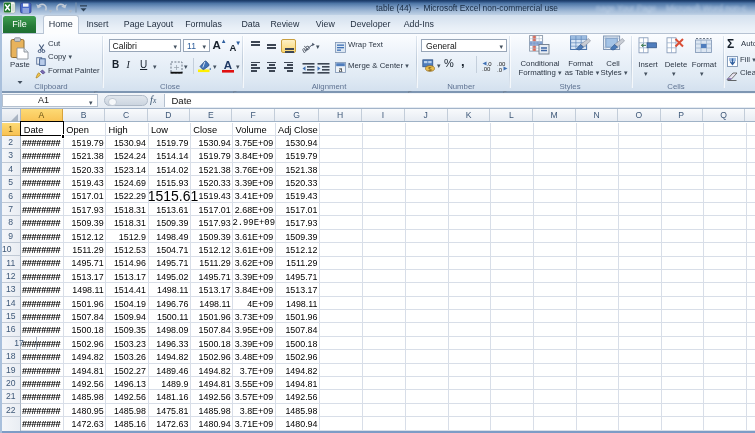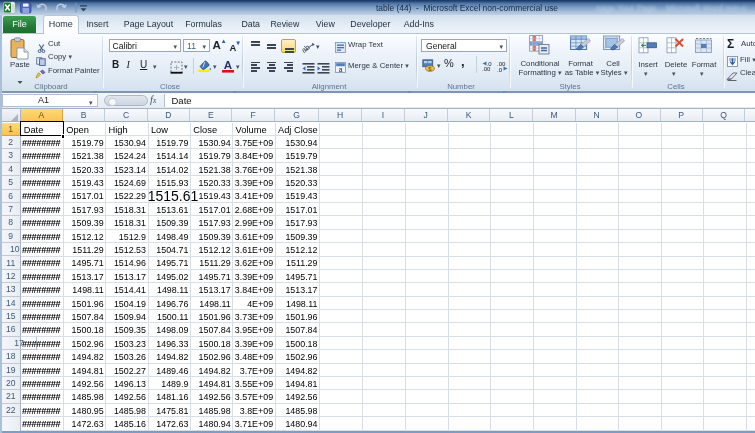--- a/index.html
+++ b/index.html
@@ -363,21 +363,21 @@
 <div style="position:absolute;left:2px;top:176.16px;width:18.5px;height:13.39px;border-right:1px solid #aab6c5;border-bottom:1px solid #c0c9d5;box-sizing:border-box;font-size:8.6px;line-height:13.39px;text-align:center;color:#3e5878;">5</div>
 <div style="position:absolute;left:20.5px;top:201.94px;width:734.5px;height:1px;background:#d8dee8;"></div>
 <div style="position:absolute;left:2px;top:189.55px;width:18.5px;height:13.39px;border-right:1px solid #aab6c5;border-bottom:1px solid #c0c9d5;box-sizing:border-box;font-size:8.6px;line-height:13.39px;text-align:center;color:#3e5878;">6</div>
 <div style="position:absolute;left:20.5px;top:215.32999999999998px;width:734.5px;height:1px;background:#d8dee8;"></div>
 <div style="position:absolute;left:2px;top:202.94px;width:18.5px;height:13.39px;border-right:1px solid #aab6c5;border-bottom:1px solid #c0c9d5;box-sizing:border-box;font-size:8.6px;line-height:13.39px;text-align:center;color:#3e5878;">7</div>
 <div style="position:absolute;left:20.5px;top:228.72px;width:734.5px;height:1px;background:#d8dee8;"></div>
 <div style="position:absolute;left:2px;top:216.32999999999998px;width:18.5px;height:13.39px;border-right:1px solid #aab6c5;border-bottom:1px solid #c0c9d5;box-sizing:border-box;font-size:8.6px;line-height:13.39px;text-align:center;color:#3e5878;">8</div>
 <div style="position:absolute;left:20.5px;top:242.11px;width:734.5px;height:1px;background:#d8dee8;"></div>
 <div style="position:absolute;left:2px;top:229.72px;width:18.5px;height:13.39px;border-right:1px solid #aab6c5;border-bottom:1px solid #c0c9d5;box-sizing:border-box;font-size:8.6px;line-height:13.39px;text-align:center;color:#3e5878;">9</div>
 <div style="position:absolute;left:20.5px;top:255.5px;width:734.5px;height:1px;background:#d8dee8;"></div>
-<div style="position:absolute;left:2px;top:243.11px;width:18.5px;height:13.39px;border-right:1px solid #aab6c5;border-bottom:1px solid #c0c9d5;box-sizing:border-box;font-size:8.6px;line-height:13.39px;text-align:right;color:#3e5878;">10</div>
+<div style="position:absolute;left:2px;top:243.11px;width:18.5px;height:13.39px;border-right:1px solid #aab6c5;border-bottom:1px solid #c0c9d5;box-sizing:border-box;font-size:8.6px;line-height:13.39px;text-align:left;color:#3e5878;">10</div>
 <div style="position:absolute;left:20.5px;top:268.89px;width:734.5px;height:1px;background:#d8dee8;"></div>
 <div style="position:absolute;left:2px;top:256.5px;width:18.5px;height:13.39px;border-right:1px solid #aab6c5;border-bottom:1px solid #c0c9d5;box-sizing:border-box;font-size:8.6px;line-height:13.39px;text-align:center;color:#3e5878;">11</div>
 <div style="position:absolute;left:20.5px;top:282.28px;width:734.5px;height:1px;background:#d8dee8;"></div>
 <div style="position:absolute;left:2px;top:269.89px;width:18.5px;height:13.39px;border-right:1px solid #aab6c5;border-bottom:1px solid #c0c9d5;box-sizing:border-box;font-size:8.6px;line-height:13.39px;text-align:center;color:#3e5878;">12</div>
 <div style="position:absolute;left:20.5px;top:295.66999999999996px;width:734.5px;height:1px;background:#d8dee8;"></div>
 <div style="position:absolute;left:2px;top:283.28px;width:18.5px;height:13.39px;border-right:1px solid #aab6c5;border-bottom:1px solid #c0c9d5;box-sizing:border-box;font-size:8.6px;line-height:13.39px;text-align:center;color:#3e5878;">13</div>
 <div style="position:absolute;left:20.5px;top:309.06px;width:734.5px;height:1px;background:#d8dee8;"></div>
 <div style="position:absolute;left:2px;top:296.66999999999996px;width:18.5px;height:13.39px;border-right:1px solid #aab6c5;border-bottom:1px solid #c0c9d5;box-sizing:border-box;font-size:8.6px;line-height:13.39px;text-align:center;color:#3e5878;">14</div>
 <div style="position:absolute;left:20.5px;top:322.45000000000005px;width:734.5px;height:1px;background:#d8dee8;"></div>
 <div style="position:absolute;left:2px;top:310.06px;width:18.5px;height:13.39px;border-right:1px solid #aab6c5;border-bottom:1px solid #c0c9d5;box-sizing:border-box;font-size:8.6px;line-height:13.39px;text-align:center;color:#3e5878;">15</div>
@@ -444,21 +444,21 @@
 <div style="position:absolute;left:105.4px;top:203.84px;width:40.59999999999998px;height:13.39px;font-size:8.9px;line-height:13.39px;color:#000;text-align:right;">1518.31</div>
 <div style="position:absolute;left:147.7px;top:203.84px;width:40.7px;height:13.39px;font-size:8.9px;line-height:13.39px;color:#000;text-align:right;">1513.61</div>
 <div style="position:absolute;left:190.1px;top:203.84px;width:40.60000000000001px;height:13.39px;font-size:8.9px;line-height:13.39px;color:#000;text-align:right;">1517.01</div>
 <div style="position:absolute;left:232.4px;top:203.84px;width:40.7px;height:13.39px;font-size:8.9px;line-height:13.39px;color:#000;text-align:right;">2.68E+09</div>
 <div style="position:absolute;left:274.8px;top:203.84px;width:42.699999999999974px;height:13.39px;font-size:8.9px;line-height:13.39px;color:#000;text-align:right;">1517.01</div>
 <div style="position:absolute;left:22px;top:217.23px;width:39.2px;height:13.39px;font-size:9.2px;font-weight:bold;line-height:13.39px;color:#000;letter-spacing:-0.32px;overflow:hidden;">########</div>
 <div style="position:absolute;left:63.0px;top:217.23px;width:40.7px;height:13.39px;font-size:8.9px;line-height:13.39px;color:#000;text-align:right;">1509.39</div>
 <div style="position:absolute;left:105.4px;top:217.23px;width:40.59999999999998px;height:13.39px;font-size:8.9px;line-height:13.39px;color:#000;text-align:right;">1518.31</div>
 <div style="position:absolute;left:147.7px;top:217.23px;width:40.7px;height:13.39px;font-size:8.9px;line-height:13.39px;color:#000;text-align:right;">1509.39</div>
 <div style="position:absolute;left:190.1px;top:217.23px;width:40.60000000000001px;height:13.39px;font-size:8.9px;line-height:13.39px;color:#000;text-align:right;">1517.93</div>
-<div style="position:absolute;left:232.4px;top:217.23px;width:40.7px;height:13.39px;font-size:8.9px;line-height:13.39px;color:#000;text-align:right;">2.99E+09</div>
+<div style="position:absolute;left:232.4px;top:217.23px;width:40.7px;height:13.39px;font-size:8.9px;line-height:13.39px;color:#000;text-align:right;font-family:Liberation Mono, monospace;">2.99E+09</div>
 <div style="position:absolute;left:274.8px;top:217.23px;width:42.699999999999974px;height:13.39px;font-size:8.9px;line-height:13.39px;color:#000;text-align:right;">1517.93</div>
 <div style="position:absolute;left:22px;top:230.62px;width:39.2px;height:13.39px;font-size:9.2px;font-weight:bold;line-height:13.39px;color:#000;letter-spacing:-0.32px;overflow:hidden;">########</div>
 <div style="position:absolute;left:63.0px;top:230.62px;width:40.7px;height:13.39px;font-size:8.9px;line-height:13.39px;color:#000;text-align:right;">1512.12</div>
 <div style="position:absolute;left:105.4px;top:230.62px;width:40.59999999999998px;height:13.39px;font-size:8.9px;line-height:13.39px;color:#000;text-align:right;">1512.9</div>
 <div style="position:absolute;left:147.7px;top:230.62px;width:40.7px;height:13.39px;font-size:8.9px;line-height:13.39px;color:#000;text-align:right;">1498.49</div>
 <div style="position:absolute;left:190.1px;top:230.62px;width:40.60000000000001px;height:13.39px;font-size:8.9px;line-height:13.39px;color:#000;text-align:right;">1509.39</div>
 <div style="position:absolute;left:232.4px;top:230.62px;width:40.7px;height:13.39px;font-size:8.9px;line-height:13.39px;color:#000;text-align:right;">3.61E+09</div>
 <div style="position:absolute;left:274.8px;top:230.62px;width:42.699999999999974px;height:13.39px;font-size:8.9px;line-height:13.39px;color:#000;text-align:right;">1509.39</div>
 <div style="position:absolute;left:22px;top:244.01000000000002px;width:39.2px;height:13.39px;font-size:9.2px;font-weight:bold;line-height:13.39px;color:#000;letter-spacing:-0.32px;overflow:hidden;">########</div>
 <div style="position:absolute;left:63.0px;top:244.01000000000002px;width:40.7px;height:13.39px;font-size:8.9px;line-height:13.39px;color:#000;text-align:right;">1511.29</div>

